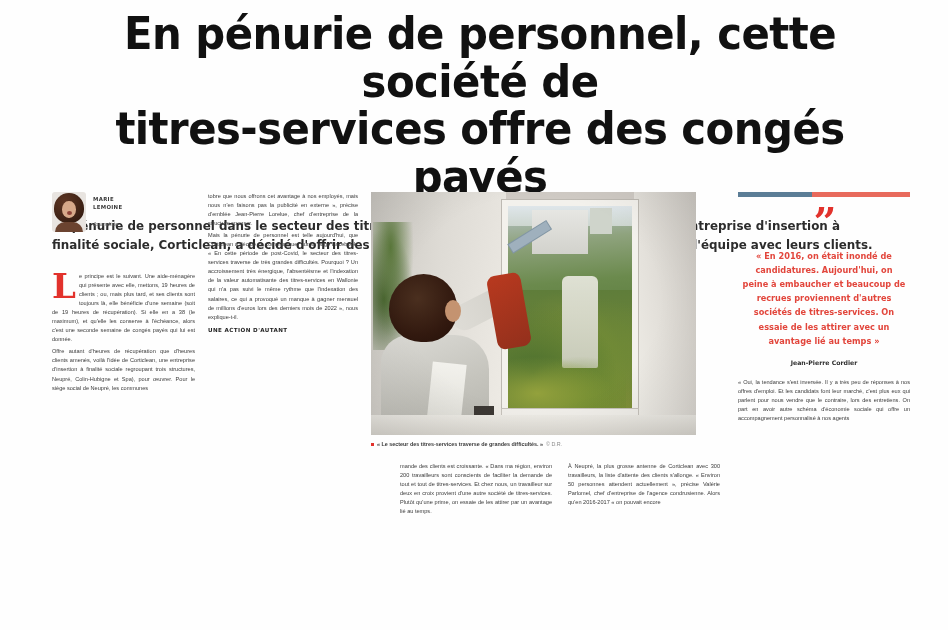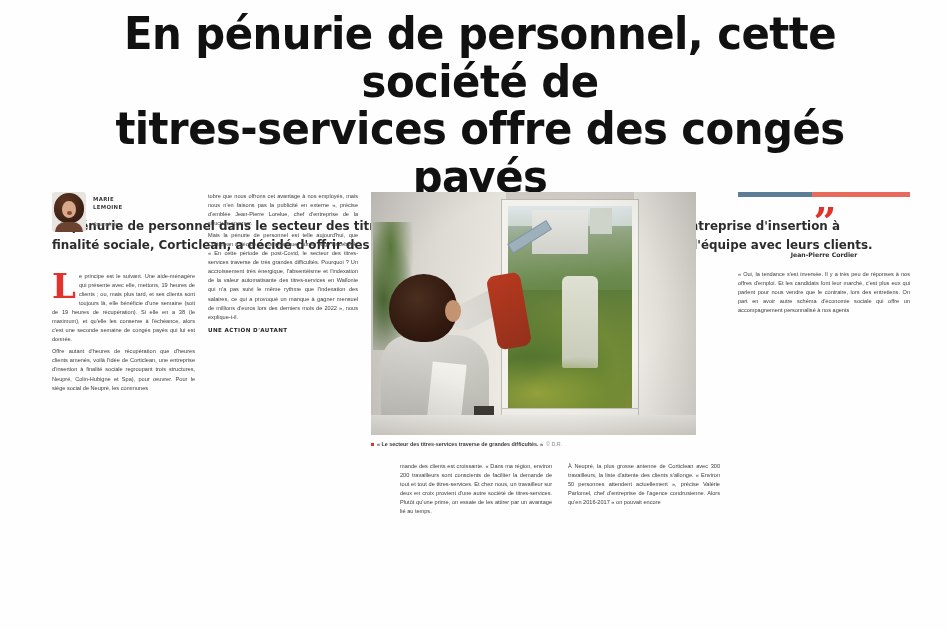--- a/index.html
+++ b/index.html
@@ -503,19 +503,20 @@
       <p>À Neupré, la plus grosse antenne de Corticlean avec 300 travailleurs, la liste d'attente des clients s'allonge. « Environ 50 personnes attendent actuellement », précise Valérie Parlomel, chef d'entreprise de l'agence condrusienne. Alors qu'en 2016-2017 « on pouvait encore</p>
     </div>
   </div>
 
   <div class="rail">
     <div class="rail-bar">
       <span class="seg-blue"></span>
       <span class="seg-red"></span>
     </div>
     <div class="quote-mark">”</div>
+    <div class="quote-text">« En 2016, on était inondé de candidatures. Aujourd'hui, on peine à embaucher et beaucoup de recrues proviennent d'autres sociétés de titres-services. On essaie de les attirer avec un avantage lié au temps »</div>
     <div class="quote-attrib">Jean-Pierre Cordier</div>
     <div class="rail-body">
       <p>« Oui, la tendance s'est inversée. Il y a très peu de réponses à nos offres d'emploi. Et les candidats font leur marché, c'est plus eux qui parlent pour nous vendre que le contraire, lors des entretiens. On part en avoir autre schéma d'économie sociale qui offre un accompagnement personnalisé à nos agents</p>
     </div>
   </div>
 
 </div>
 
 </body></html>

